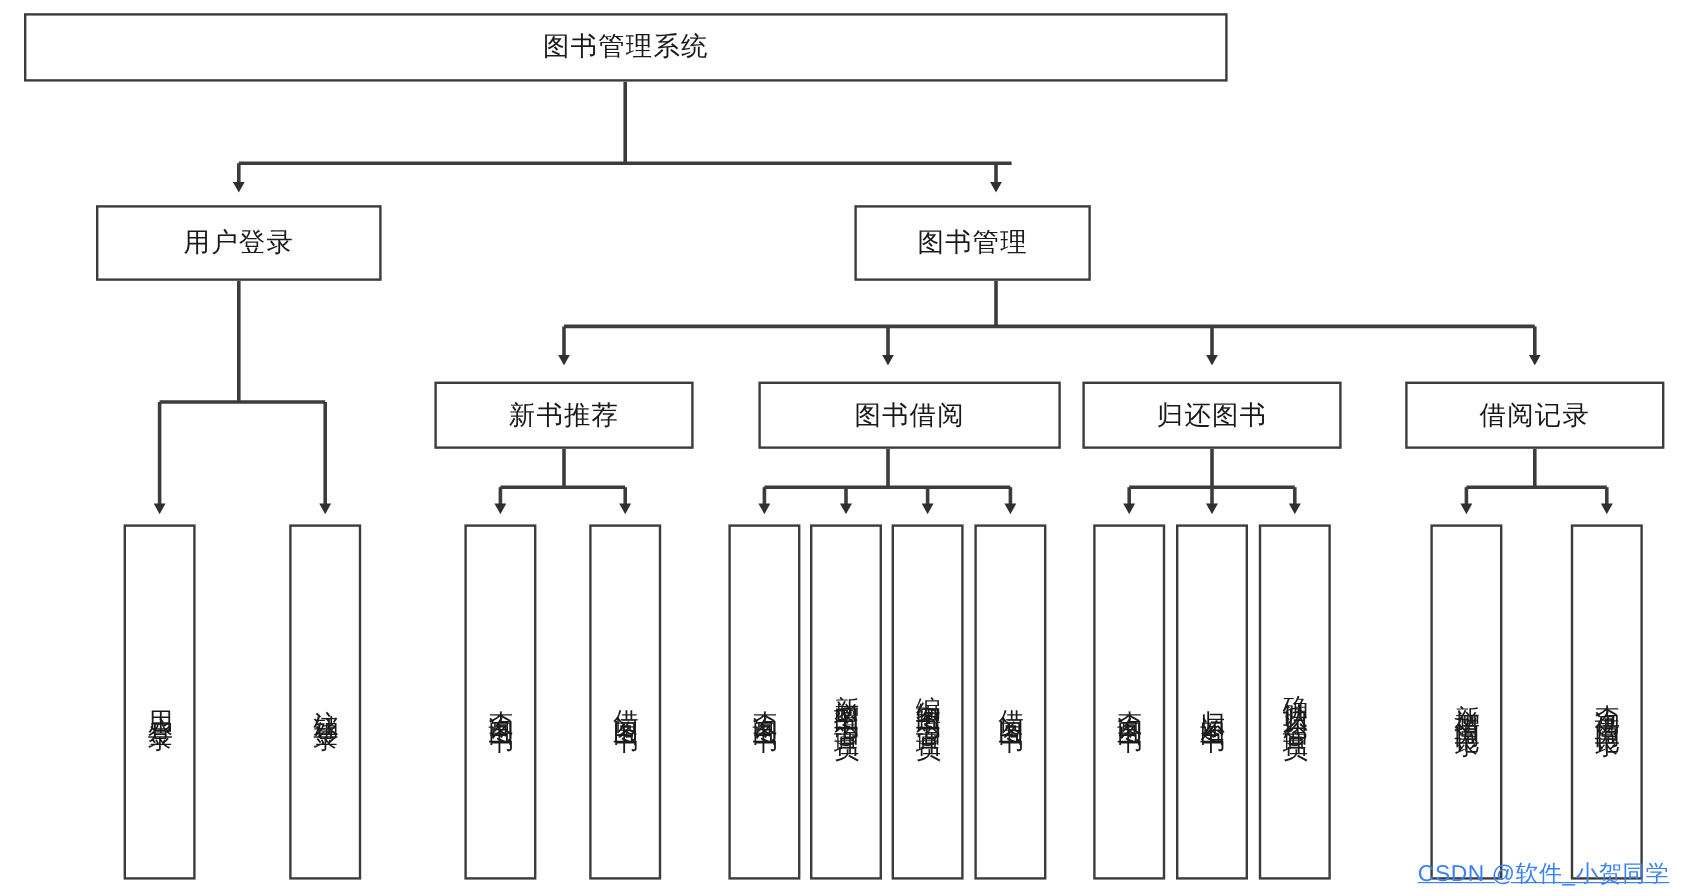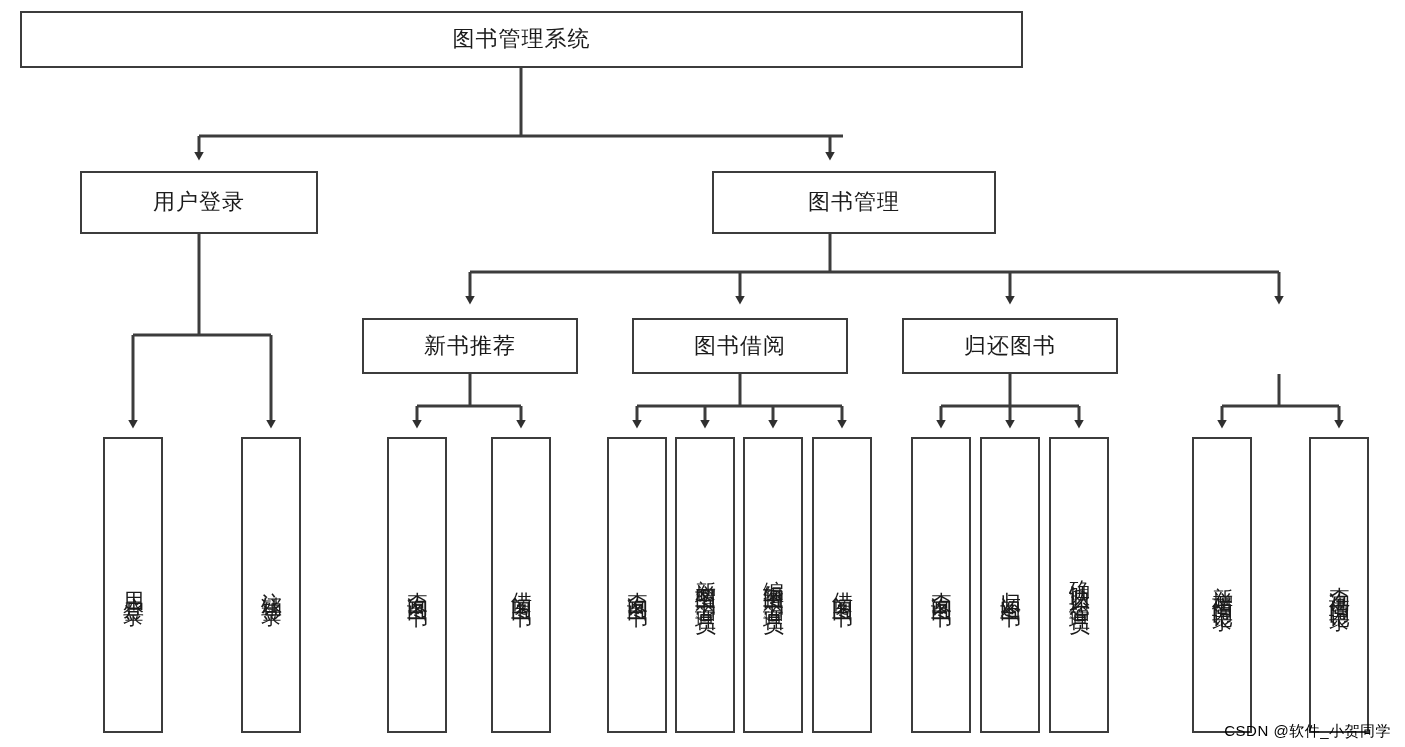--- a/index.html
+++ b/index.html
@@ -27,21 +27,20 @@
   .node {
     position: absolute;
     box-sizing: border-box;
     border: 2.5px solid #3c3c3c;
     background: #ffffff;
     display: flex;
     align-items: center;
     justify-content: center;
     color: #1a1a1a;
     z-index: 3;
-    font-family: Liberation Serif, serif;
   }
   .node.horiz {
     font-size: 22px;
     letter-spacing: 1px;
     line-height: 1.2;
   }
   .node.vert {
     writing-mode: vertical-rl;
     text-orientation: upright;
     font-size: 21px;
@@ -52,25 +51,26 @@
   .node.vert .lbl {
     writing-mode: vertical-rl;
     text-orientation: upright;
     display: block;
     white-space: nowrap;
   }
   .watermark {
     position: absolute;
     right: 14px;
     bottom: 6px;
-    font-size: 15px;
-    color: #000000;
+    font-size: 19px;
+    color: #3b82f6;
     z-index: 6;
     white-space: nowrap;
     letter-spacing: 0.5px;
+    text-decoration: underline;
   }
 </style>
 </head>
 <body>
 
 <div id="diagram-root">
 
   <svg class="edges" viewBox="0 0 1405 747">
     <defs>
       <marker id="arrow" markerWidth="9" markerHeight="10" refX="0.5" refY="5" orient="auto" markerUnits="userSpaceOnUse">
@@ -121,32 +121,35 @@
     </g>
   </svg>
 
   <div class="node horiz" style="left:20px; top:11px; width:1003px; height:57px;">
     <span class="lbl">图书管理系统</span>
   </div>
 
   <div class="node horiz" style="left:80px; top:171px; width:238px; height:63px;">
     <span class="lbl">用户登录</span>
   </div>
-  <div class="node horiz" style="left:712px; top:171px; width:284px; height:63px;text-align:center;">
+  <div class="node horiz" style="left:712px; top:171px; width:197px; height:63px;text-align:center;">
     <span class="lbl">图书管理</span>
   </div>
 
   <div class="node horiz" style="left:362px; top:318px; width:216px; height:56px;text-align:center;">
     <span class="lbl">新书推荐</span>
   </div>
-  <div class="node horiz" style="left:632px; top:318px; width:216px; height:56px;">
+  <div class="node horiz" style="left:632px; top:318px; width:252px; height:56px;">
     <span class="lbl">图书借阅</span>
   </div>
   <div class="node horiz" style="left:902px; top:318px; width:216px; height:56px;">
     <span class="lbl">归还图书</span>
+  </div>
+  <div class="node horiz" style="left:1171px; top:318px; width:216px; height:56px;">
+    <span class="lbl">借阅记录</span>
   </div>
 
   <div class="node vert" style="left:103px; top:437px; width:60px; height:296px;">
     <span class="lbl">用户登录</span>
   </div>
   <div class="node vert" style="left:241px; top:437px; width:60px; height:296px;">
     <span class="lbl">注销登录</span>
   </div>
 
   <div class="node vert" style="left:387px; top:437px; width:60px; height:296px;">

